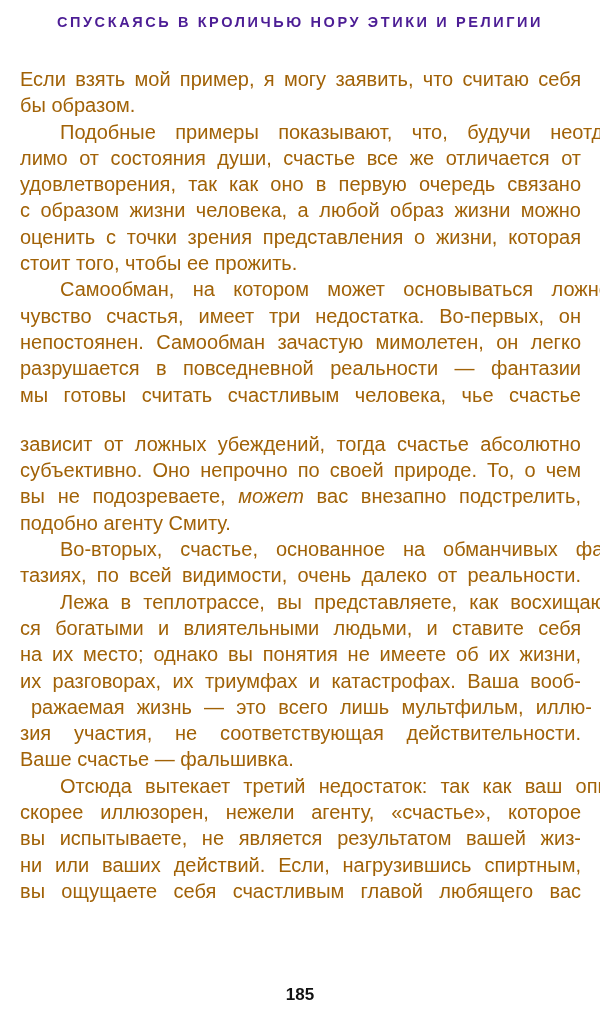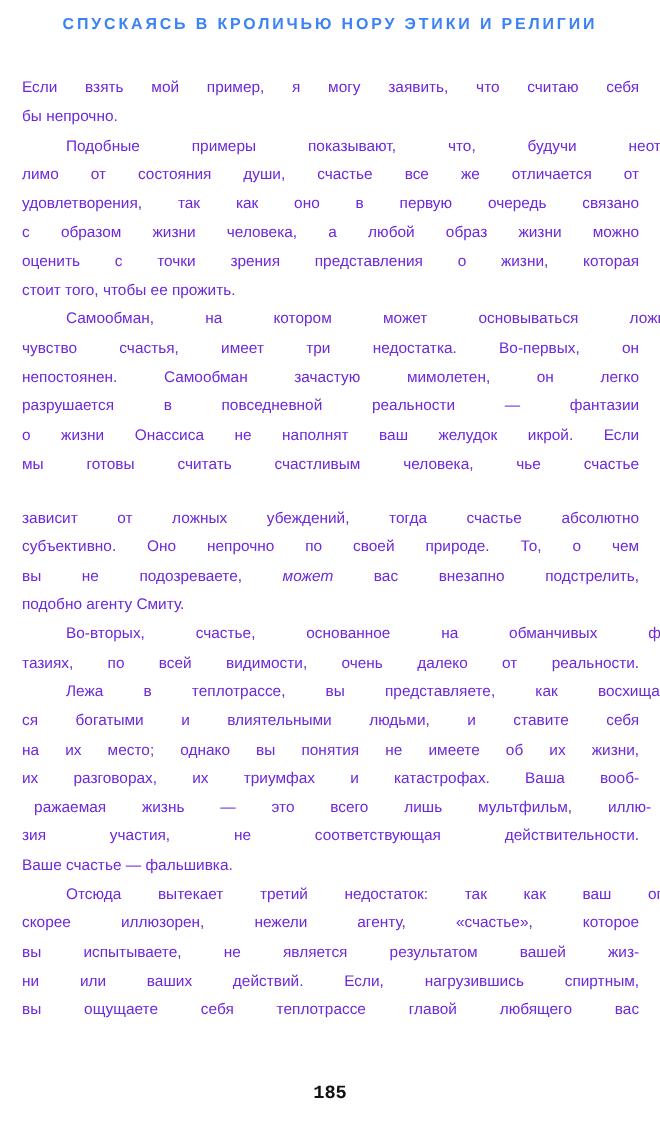--- a/index.html
+++ b/index.html
@@ -1,72 +1,71 @@
 <!DOCTYPE html>
 <html><head>
 <meta charset="utf-8">
 <style>
   html, body { margin: 0; padding: 0; background: #ffffff; }
   body { width: 600px; height: 1021px; position: relative; overflow: hidden; color: #111; }
   .running-head {
     position: absolute; top: 14px; left: 0; width: 600px; text-align: center;
     font-family: "Liberation Sans", sans-serif; font-weight: bold; font-size: 14.5px;
-    letter-spacing: 2.6px; color: #3b82f6;
+    letter-spacing: 2.6px; color: #4c1d95;
   }
   .body-text {
     position: absolute; top: 66px; left: 20px; width: 561px;
-    font-family: "Liberation Sans", sans-serif; font-size: 14px; line-height: 26.3px;
-    color: #6d28d9;
+    font-family: "Liberation Sans", sans-serif; font-size: 20px; line-height: 26.3px;
+    color: #a16207;
   }
   .line {
     display: block; white-space: nowrap; height: 26.3px;
     text-align: justify; text-align-last: justify;
     transform-origin: left center;
   }
   .line.last { text-align-last: left; }
   .line.indent { padding-left: 40px; }
   .line em { font-style: italic; }
   .page-number {
     position: absolute; top: 985px; left: 0; width: 600px; text-align: center;
-    font-family: Liberation Mono, monospace; font-weight: bold; font-size: 17px; color: #111;
+    font-family: Liberation Sans, sans-serif; font-weight: bold; font-size: 17px; color: #111;
   }
 </style>
 </head>
 <body>
 
 <div class="running-head">СПУСКАЯСЬ В КРОЛИЧЬЮ НОРУ ЭТИКИ И РЕЛИГИИ</div>
 
 <div class="body-text">
   <span class="line" style="width: 561px;">Если взять мой пример, я могу заявить, что считаю себя</span>
-  <span class="line last">бы непрочно.</span>
+  <span class="line last">бы образом.</span>
   <span class="line indent" style="width: 561px;">Подобные примеры показывают, что, будучи неотде-</span>
   <span class="line" style="width: 561px;">лимо от состояния души, счастье все же отличается от</span>
   <span class="line" style="width: 561px;">удовлетворения, так как оно в первую очередь связано</span>
   <span class="line" style="width: 561px;">с образом жизни человека, а любой образ жизни можно</span>
   <span class="line" style="width: 561px;">оценить с точки зрения представления о жизни, которая</span>
   <span class="line last">стоит того, чтобы ее прожить.</span>
   <span class="line indent" style="width: 561px;">Самообман, на котором может основываться ложное</span>
   <span class="line" style="width: 561px;">чувство счастья, имеет три недостатка. Во-первых, он</span>
   <span class="line" style="width: 561px;">непостоянен. Самообман зачастую мимолетен, он легко</span>
   <span class="line" style="width: 561px;">разрушается в повседневной реальности — фантазии</span>
-  <span class="line" style="width: 561px;">о жизни Онассиса не наполнят ваш желудок икрой. Если</span>
   <span class="line" style="width: 561px;">мы готовы считать счастливым человека, чье счастье</span>
   <span class="line" style="width: 561px; margin-top: 23px;">зависит от ложных убеждений, тогда счастье абсолютно</span>
   <span class="line" style="width: 561px;">субъективно. Оно непрочно по своей природе. То, о чем</span>
   <span class="line" style="display: block; width: 561.016px; transform: scaleX(0.999972);"><span>вы не подозреваете, </span><em>может</em><span> вас внезапно подстрелить,</span></span>
   <span class="line last">подобно агенту Смиту.</span>
   <span class="line indent" style="width: 561px;">Во-вторых, счастье, основанное на обманчивых фан-</span>
   <span class="line" style="width: 561px;">тазиях, по всей видимости, очень далеко от реальности.</span>
   <span class="line" style="width: 561px; margin-left: 40px;">Лежа в теплотрассе, вы представляете, как восхищают-</span>
   <span class="line" style="width: 561px;">ся богатыми и влиятельными людьми, и ставите себя</span>
   <span class="line" style="width: 561px;">на их место; однако вы понятия не имеете об их жизни,</span>
   <span class="line" style="width: 561px;">их разговорах, их триумфах и катастрофах. Ваша вооб-</span>
   <span class="line" style="width: 561px; margin-left: 11px;">ражаемая жизнь — это всего лишь мультфильм, иллю-</span>
   <span class="line" style="width: 561px;">зия участия, не соответствующая действительности.</span>
   <span class="line last">Ваше счастье — фальшивка.</span>
   <span class="line indent" style="width: 561px;">Отсюда вытекает третий недостаток: так как ваш опыт</span>
   <span class="line" style="width: 561px;">скорее иллюзорен, нежели агенту, «счастье», которое</span>
   <span class="line" style="width: 561px;">вы испытываете, не является результатом вашей жиз-</span>
   <span class="line" style="width: 561px;">ни или ваших действий. Если, нагрузившись спиртным,</span>
-  <span class="line" style="width: 561px;">вы ощущаете себя теплотрассе главой любящего вас</span>
+  <span class="line" style="width: 561px;">вы ощущаете себя счастливым главой любящего вас</span>
 </div>
 
 <div class="page-number">185</div>
 
 </body></html>

